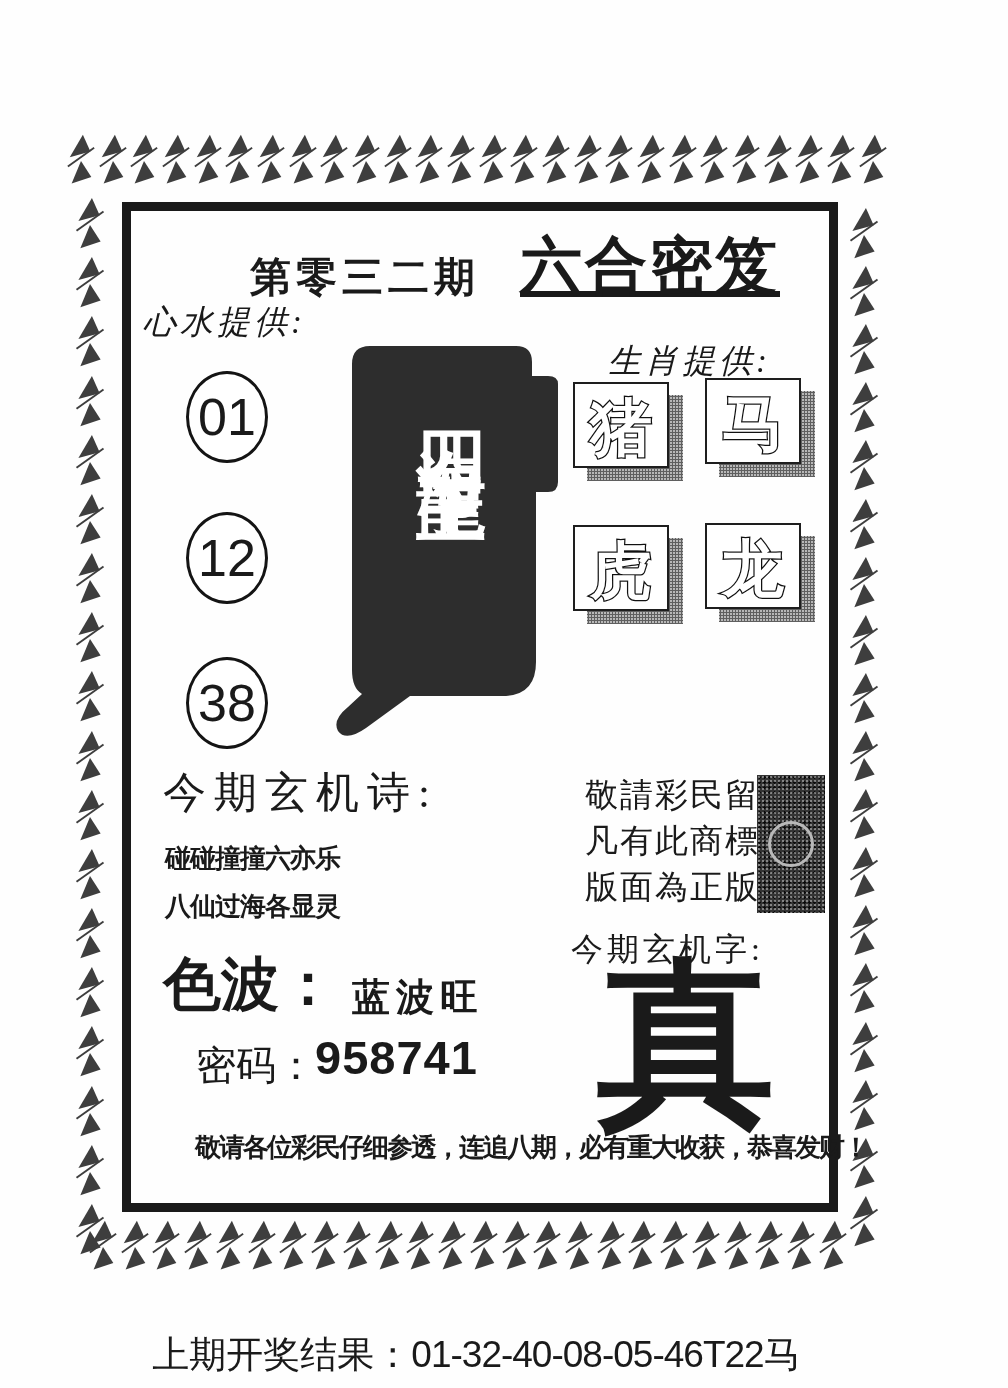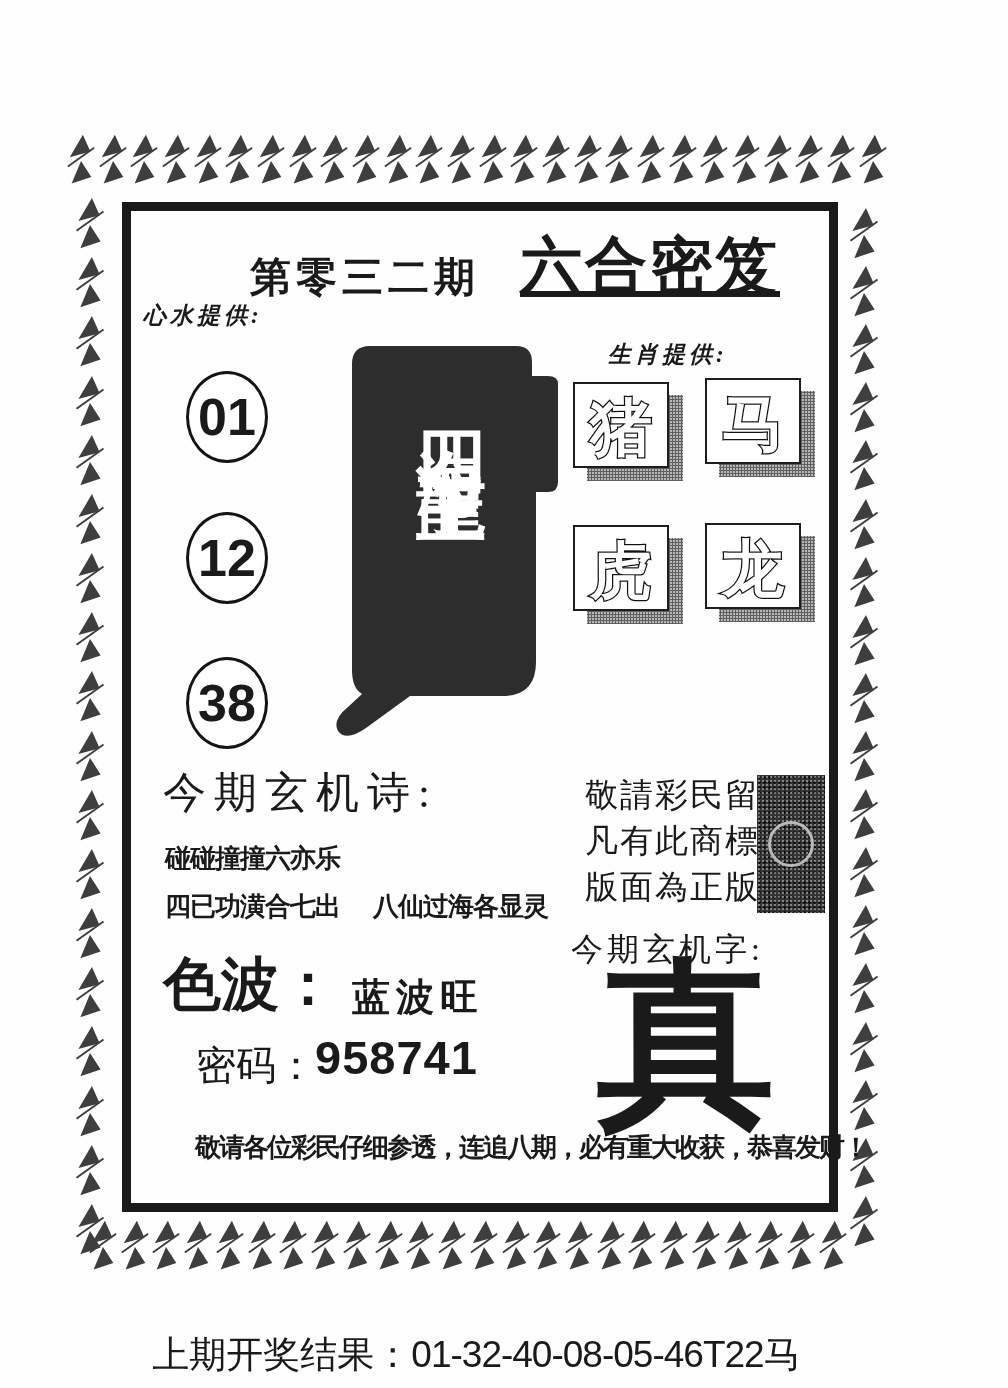--- a/index.html
+++ b/index.html
@@ -14,29 +14,29 @@
   .motif{display:block;}
 
   
   .frame{left:122px;top:202px;width:716px;height:1010px;border:9px solid #1a1a1a;box-sizing:border-box;}
 
   
   .issue{left:250px;top:250px;font-family:"Liberation Serif",serif;font-weight:bold;
          font-size:41px;letter-spacing:5px;}
   .title{left:520px;top:224px;font-family:"Liberation Serif",serif;font-weight:bold;
          font-size:62px;letter-spacing:3px;text-decoration:underline;}
-  .seclabel{font-family:"Liberation Serif",serif;font-style:italic;font-weight:bold;
-            font-size:23px;letter-spacing:4px;text-align:center;}
+  .seclabel{font-family:"Liberation Serif",serif;font-style:italic;font-weight:normal;
+            font-size:33px;letter-spacing:4px;text-align:center;}
   .seclabel.left{left:143px;top:300px;}
   .seclabel.right{left:608px;top:303px;margin-top:36px;}
 
   
   .numcircle{width:76px;height:86px;border:3px solid #141414;border-radius:50%;
              display:flex;align-items:center;justify-content:center;
-             font-weight:bold;font-size:52px;background:#fff;}
+             font-weight:normal;font-size:52px;background:#fff;}
 
   
   .scrolltext{left:404px;top:378px;writing-mode:vertical-rl;text-orientation:upright;
               color:#fff;font-family:"Liberation Serif",serif;font-weight:bold;
               font-size:70px;letter-spacing:16px;}
 
   
   .zbox{width:112px;height:102px;}
   .zshadow{position:absolute;left:14px;top:13px;width:96px;height:86px;background-color:#b8b8b8;
            background-image:radial-gradient(#5f5f5f 1px,transparent 1.3px);background-size:3px 3px;}
@@ -579,21 +579,20 @@
         <text x="42" y="64" text-anchor="middle" font-size="62" font-weight="bold" font-family="Liberation Serif,serif" stroke="#111" stroke-width="2.5" fill="#fff" paint-order="stroke">龙</text>
       </svg>
     </div>
   </div>
 
   <div class="abs poemheader">今期玄机诗:</div>
   <div class="abs poemline l1">
     <span>碰碰撞撞六亦乐</span>
   </div>
   <div class="abs poemline l2">
-    <span>四已功潢合七出</span>
     <span>八仙过海各显灵</span>
   </div>
 
   <div class="abs notice">
     <div>敬請彩民留意</div>
     <div>凡有此商標的</div>
     <div>版面為正版!</div>
   </div>
   <div class="abs stamp">
     <div class="stampring"></div>

